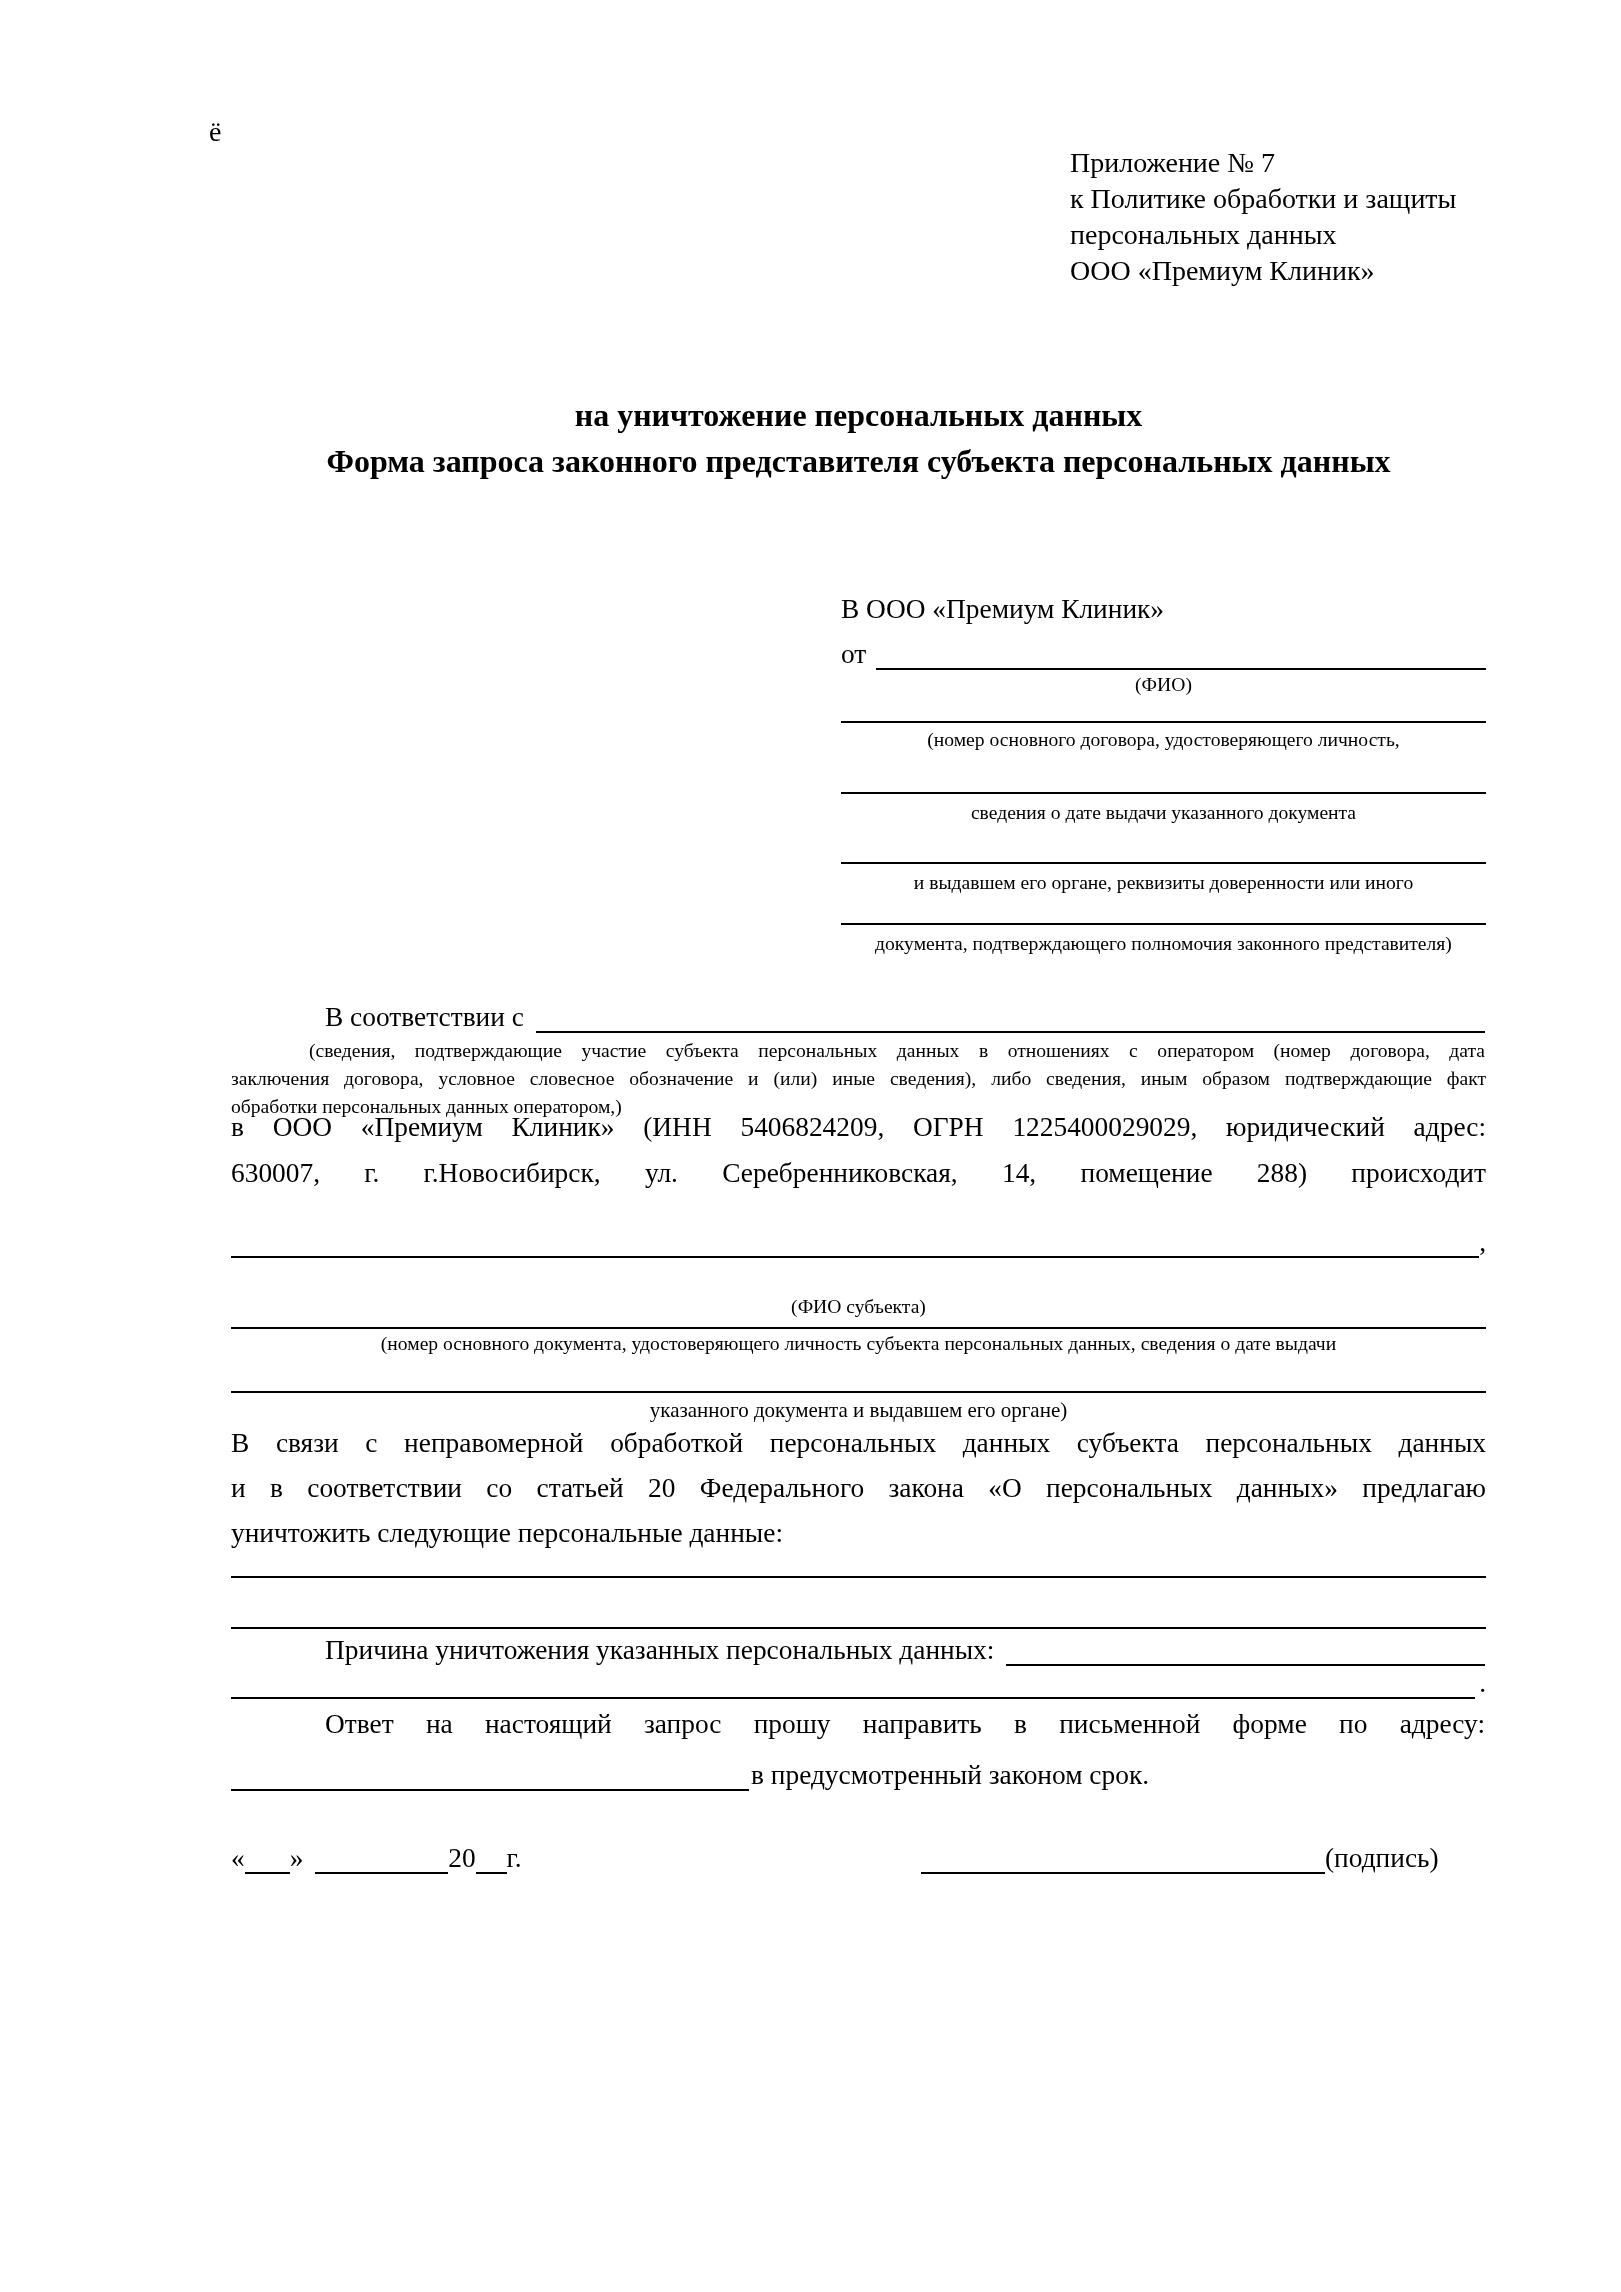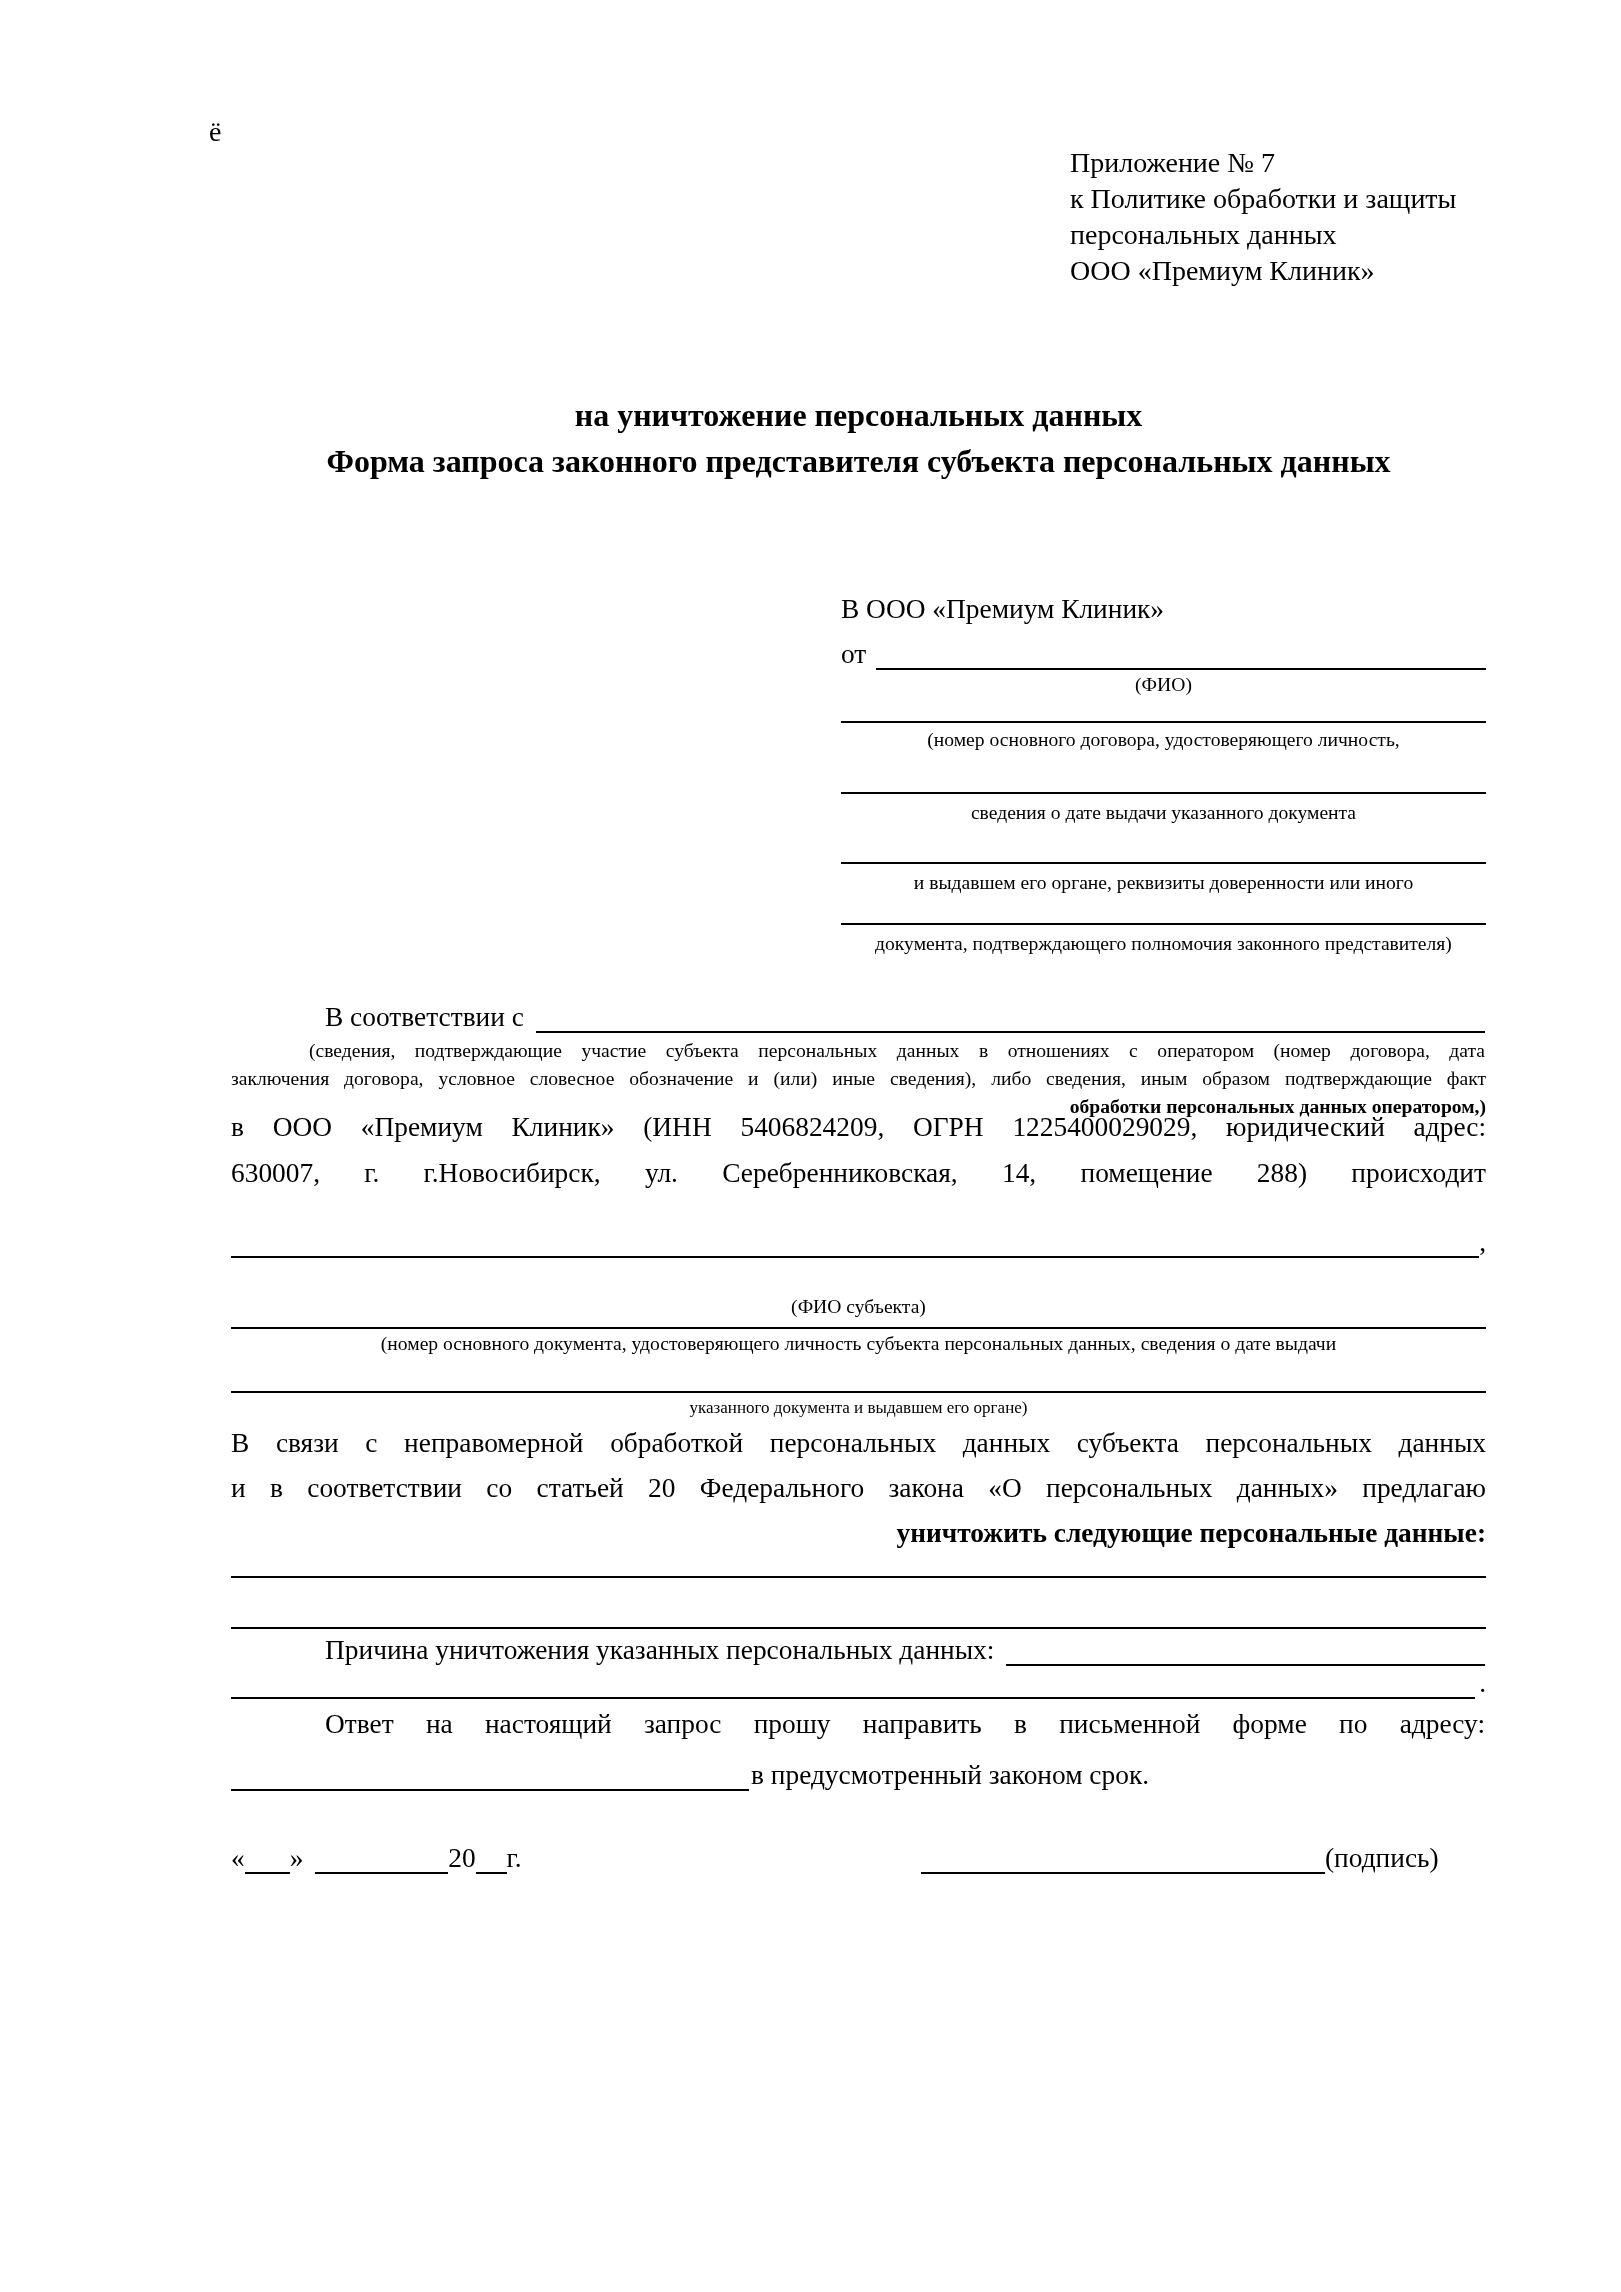--- a/index.html
+++ b/index.html
@@ -44,33 +44,33 @@
   .fill-5 { position: absolute; left: 0; top: 298px; width: 645px; height: 31px; }
   .cap-5  { top: 339px; }
 
   
   .bodyblock { left: 231px; width: 1255px; font-size: 27.4px; }
   .accordance { top: 998px; height: 35px; display: flex; align-items: flex-end; padding-left: 94px; width: 1160px; }
   .accordance .lbl { margin-right: 11.8px; white-space: nowrap; }
 
   .small-note { top: 1037px; font-size: 19.6px; line-height: 28px; }
   .jline  { text-align: justify; text-align-last: justify; }
-  .lline  { text-align: right; font-weight: bold; }
+  .lline  { text-align: left; }
   .indent80 { padding-left: 78px; width: 1176px; }
 
   .operator-par { top: 1104px; line-height: 46px; }
   .request-par  { top: 1421px; line-height: 45px; }
 
   .rule-row { display: flex; align-items: flex-end; }
   .subject-row { top: 1227px; height: 31px; }
   .subject-cap { top: 1296px; font-size: 19.6px; text-align: center; }
   .doc-rule-1  { top: 1296px; height: 31px; }
   .doc-cap-1   { top: 1333px; font-size: 19.6px; text-align: center; }
   .doc-rule-2  { top: 1360px; height: 31px; }
-  .doc-cap-2   { top: 1398px; font-size: 17px; text-align: center; }
+  .doc-cap-2   { top: 1398px; font-size: 21px; text-align: center; }
 
   .blank-1 { top: 1543px; height: 33px; }
   .blank-2 { top: 1594px; height: 33px; }
 
   .reason-row { top: 1629px; height: 37px; display: flex; align-items: flex-end; padding-left: 94px; width: 1160px; }
   .reason-row .lbl { margin-right: 11.8px; white-space: nowrap; text-align: right; }
   .reason-cont { top: 1666px; height: 33px; display: flex; align-items: flex-end; }
   .reason-cont .dot { margin-left: 3.9px; }
 
   .reply-par { top: 1709px; padding-left: 94px; width: 1160px; text-align: justify; text-align-last: justify; }

